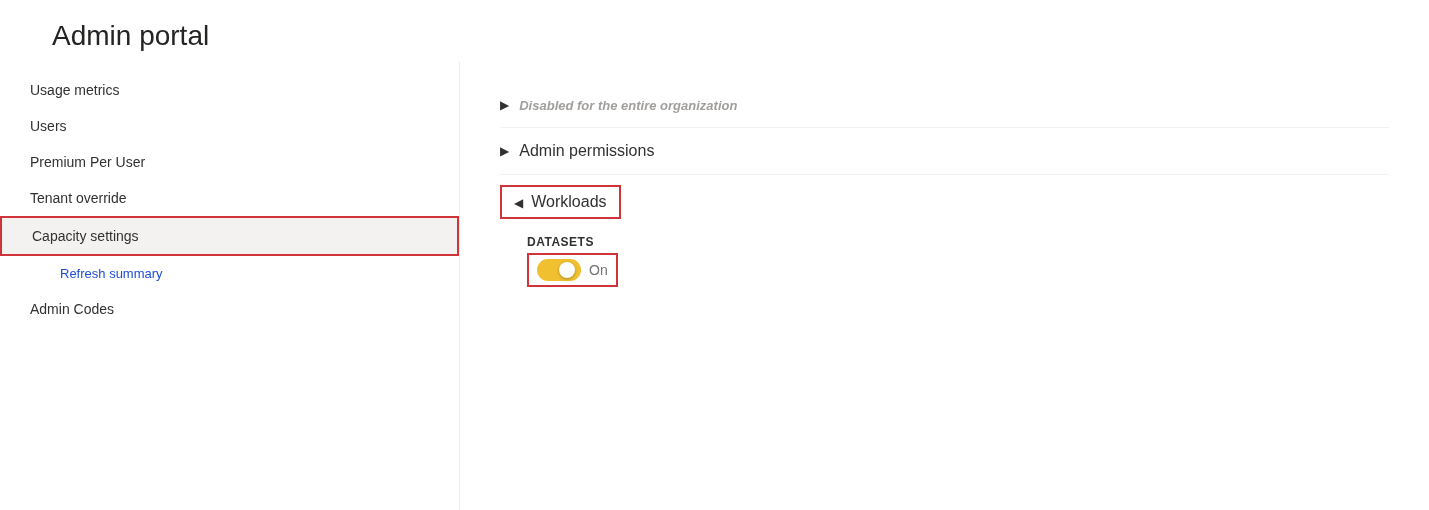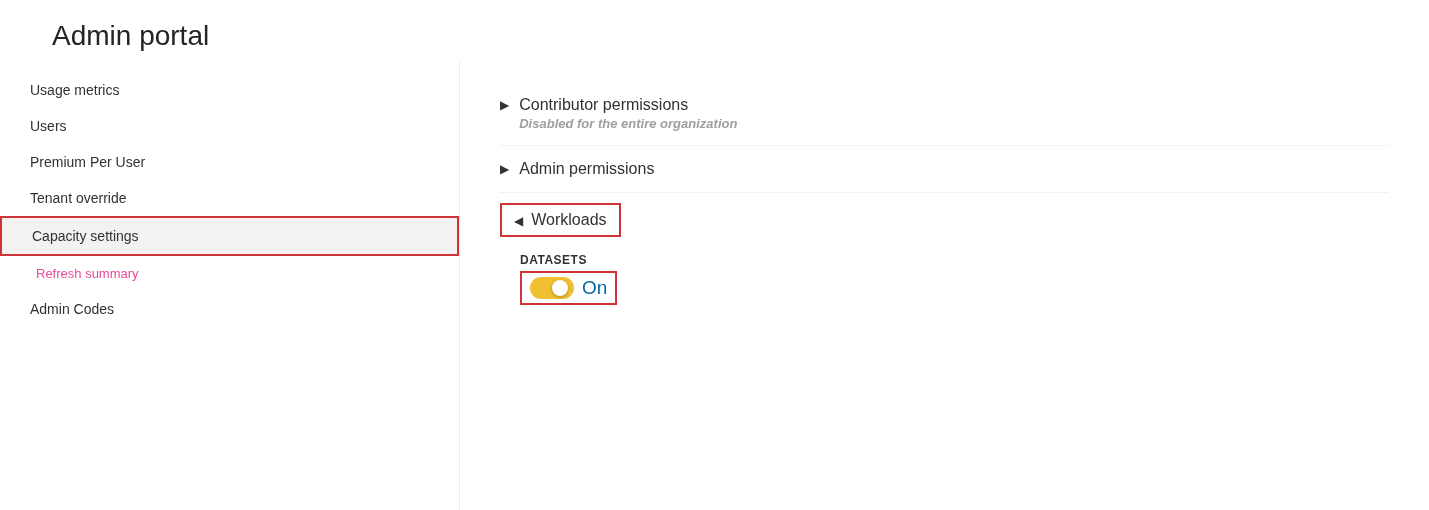--- a/index.html
+++ b/index.html
@@ -56,23 +56,23 @@
     }
 
     .sidebar-item.active {
       background: #f3f2f1;
       border: 2px solid #d13438;
       font-weight: 400;
       align-items: center;
     }
 
     .sidebar-item.sub-item {
-      padding-left: 36px;
+      padding-left: 60px;
       font-size: 13px;
-      color: #ec4899;
+      color: #1d4ed8;
     }
 
     
     .content-area {
       flex: 1;
       padding: 20px 40px;
       overflow-y: auto;
     }
 
     
@@ -122,21 +122,21 @@
       display: inline-flex;
       padding: 6px 12px;
       margin-bottom: 16px;
     }
 
     .workloads-header .section-expand-icon {
       margin-right: 8px;
     }
 
     .datasets-block {
-      margin-left: 20px;
+      margin-left: 27px;
     }
 
     .datasets-label {
       font-size: 12px;
       font-weight: 700;
       letter-spacing: 0.5px;
       color: #323130;
       margin-bottom: 4px;
       text-transform: uppercase;
     }
@@ -184,22 +184,22 @@
       top: 3px;
       left: 22px;
       width: 16px;
       height: 16px;
       background: #ffffff;
       border-radius: 50%;
       box-shadow: 0 1px 3px rgba(0,0,0,0.3);
     }
 
     .toggle-label {
-      font-size: 19px;
-      color: #0369a1;
+      font-size: 14px;
+      color: #737373;
     }
   </style>
 </head>
 <body>
 
 <div class="page-container">
 
   <h1 class="page-title">Admin portal</h1>
 
   <div class="main-layout">
@@ -236,21 +236,20 @@
       </div>
     </nav>
 
     <div class="content-area">
 
       <div class="section-row">
         <span class="section-expand-icon">
           <span>▶</span>
         </span>
         <div>
-          <div class="section-title">Contributor permissions</div>
           <div class="section-subtitle">Disabled for the entire organization</div>
         </div>
       </div>
 
       <div class="section-row">
         <span class="section-expand-icon">
           <span>▶</span>
         </span>
         <div>
           <div class="section-title">Admin permissions</div>

